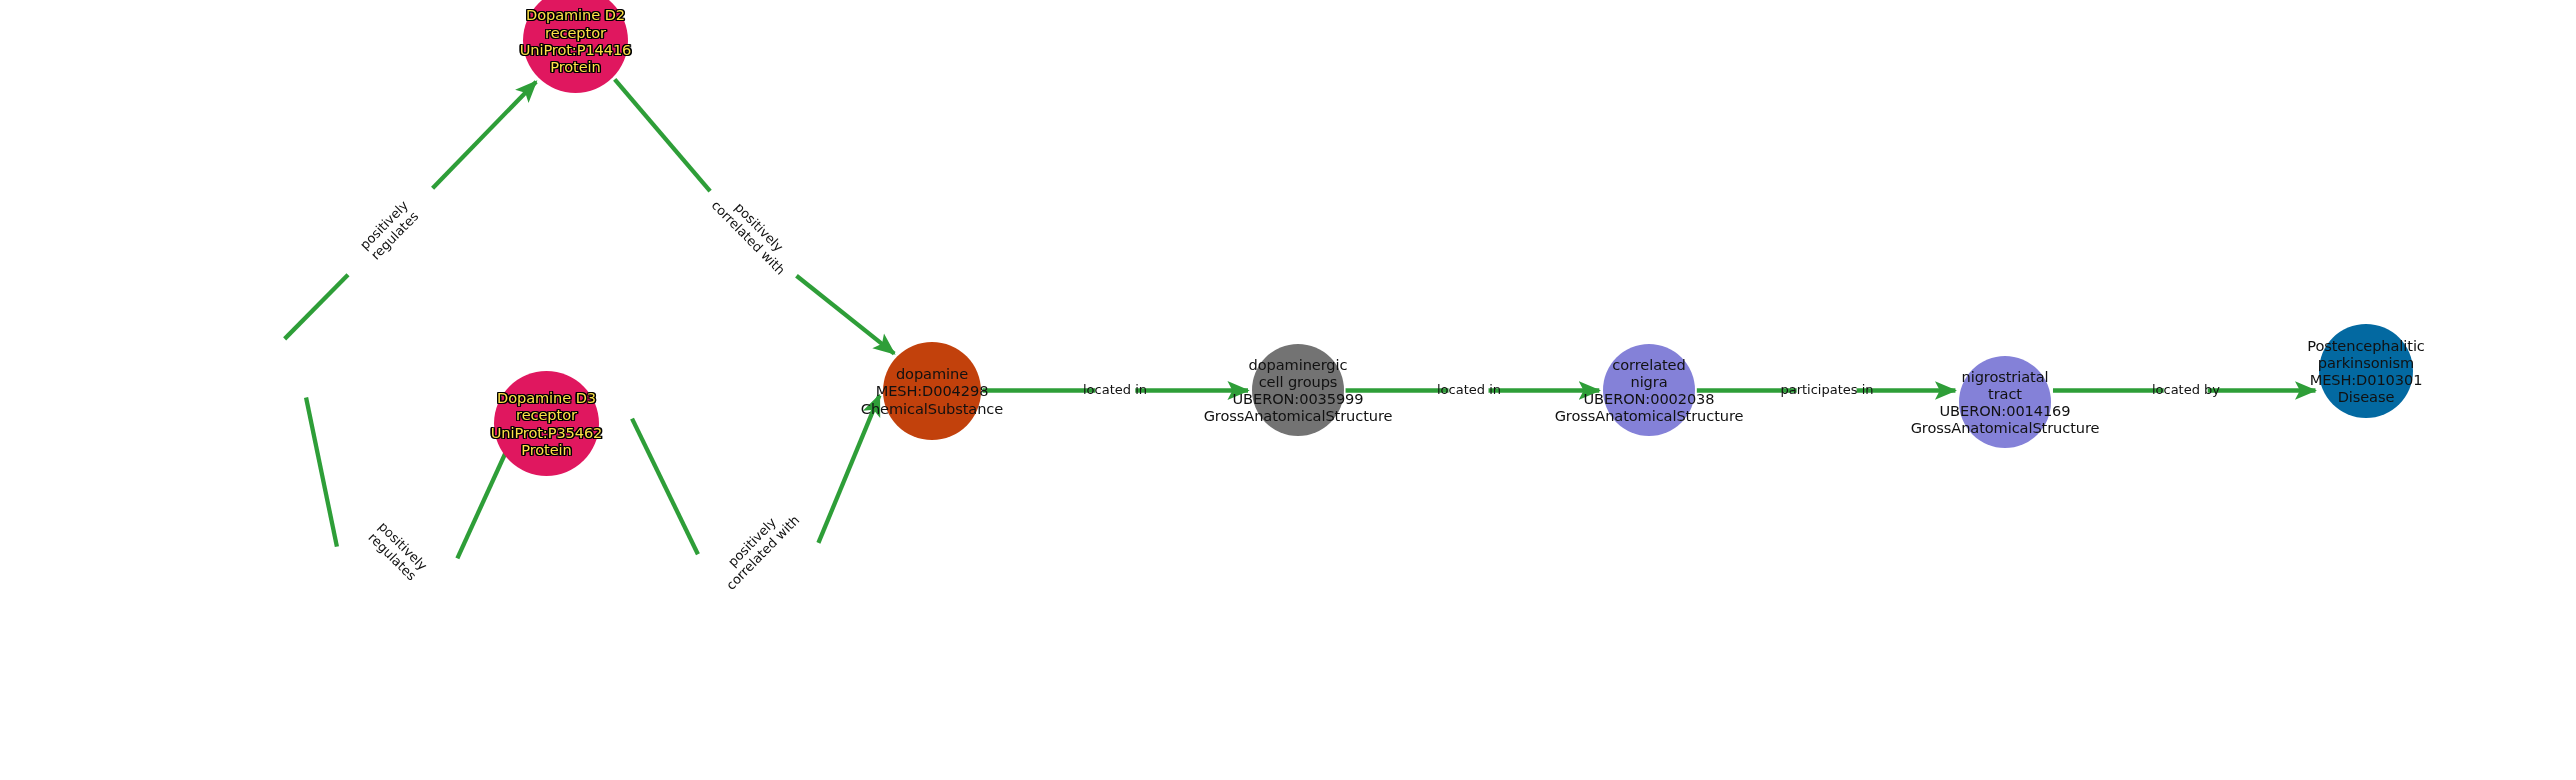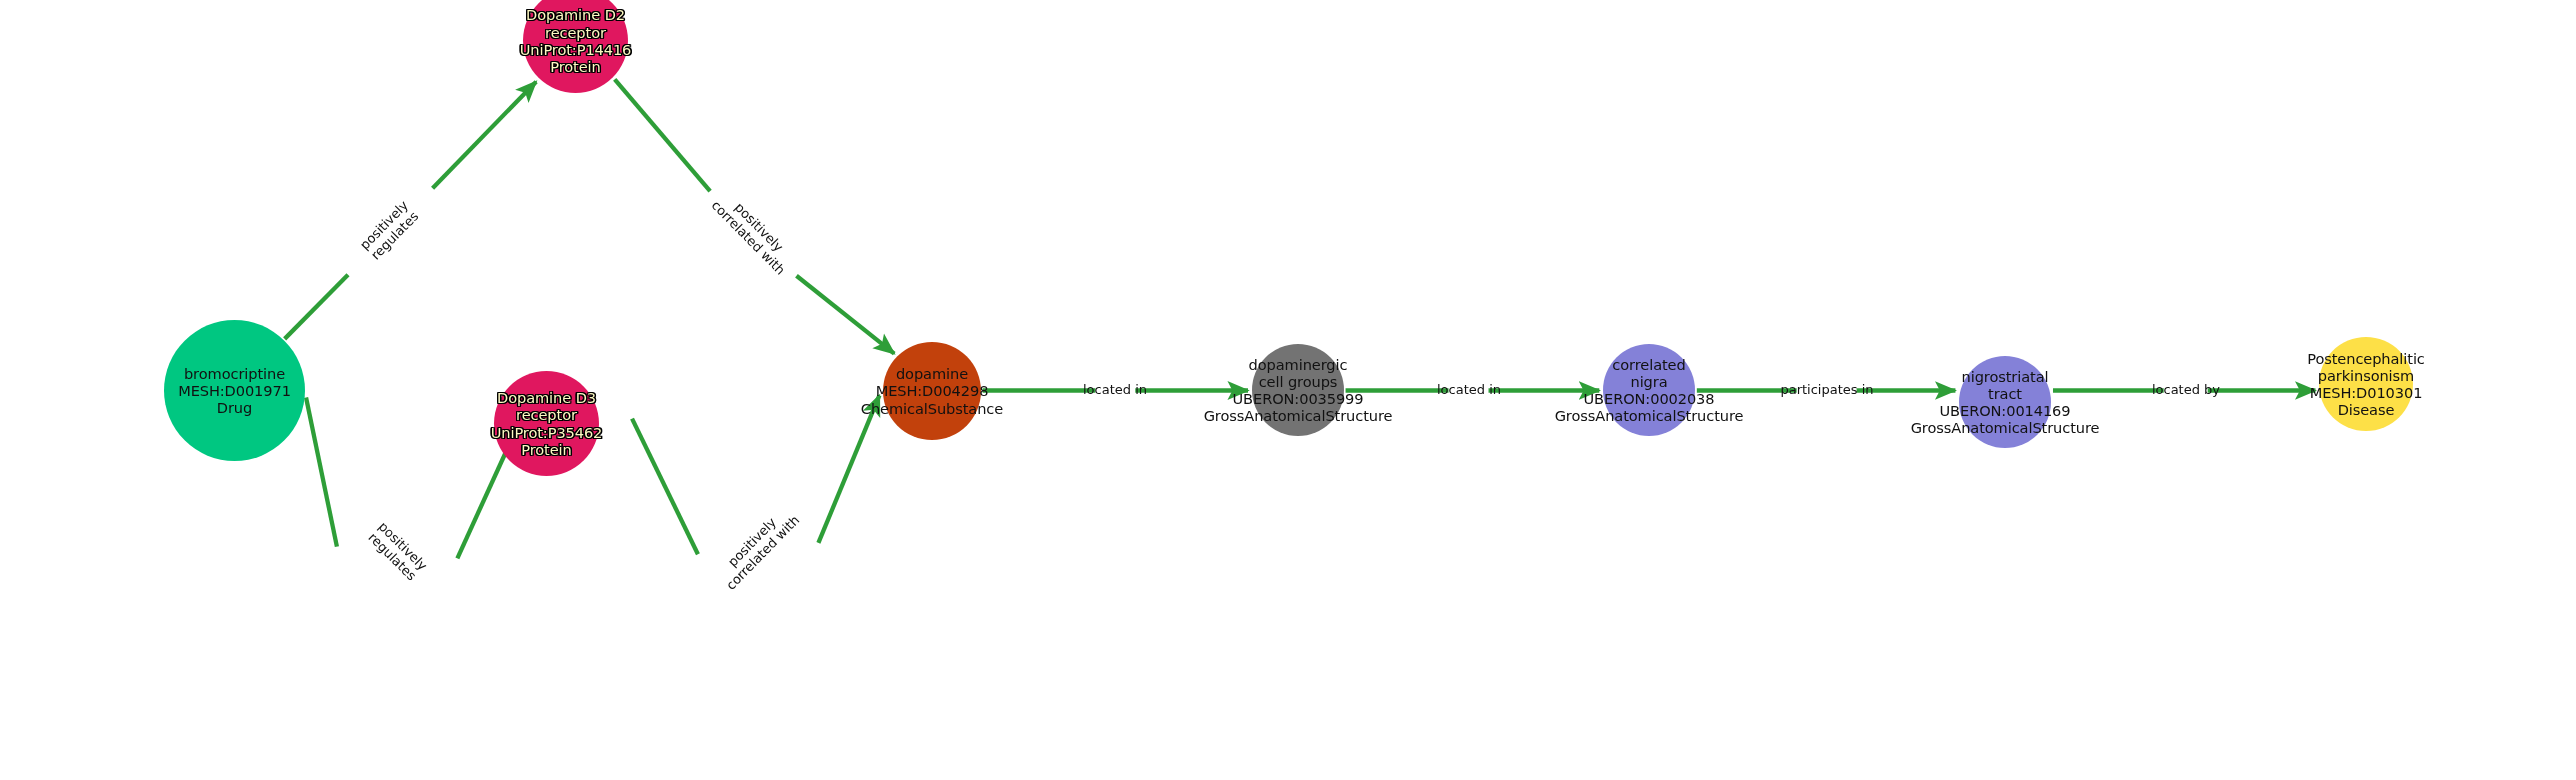--- a/index.html
+++ b/index.html
@@ -6,21 +6,21 @@
   html,body{margin:0;padding:0;background:#ffffff;}
   body{width:2576px;height:781px;overflow:hidden;
        font-family:"DejaVu Sans","Liberation Sans",sans-serif;}
   #graph{position:relative;width:2576px;height:781px;background:#ffffff;}
   svg#edges{position:absolute;left:0;top:0;width:2576px;height:781px;}
   .node{position:absolute;border-radius:50%;display:flex;align-items:center;
         justify-content:center;text-align:center;box-sizing:border-box;}
   .node .nodelabel{font-size:14.6px;line-height:1.18;white-space:pre;
                    letter-spacing:-0.1px;}
   .dark-text .nodelabel{color:#111111;}
-  .outline-text .nodelabel{color:#fef9c3;
+  .outline-text .nodelabel{color:#fde047;
       text-shadow:-1.3px -1.3px 0 #000,1.3px -1.3px 0 #000,
                   -1.3px 1.3px 0 #000,1.3px 1.3px 0 #000,
                   0 -1.4px 0 #000,0 1.4px 0 #000,
                   -1.4px 0 0 #000,1.4px 0 0 #000;}
   .edge-label{position:absolute;font-size:13px;color:#111111;
               white-space:pre;text-align:center;line-height:1.15;
               transform-origin:50% 50%;pointer-events:none;}
 </style>
 </head>
 <body>
@@ -54,25 +54,20 @@
     <div class="edge-label" style="left: 397px; top: 552px; transform: translate(-50%, -50%) rotate(45deg);">positively
 regulates</div>
     <div class="edge-label" style="left: 753px; top: 233px; transform: translate(-50%, -50%) rotate(45.3deg);">positively
 correlated with</div>
     <div class="edge-label" style="left: 758px; top: 548px; transform: translate(-50%, -50%) rotate(-45.6deg);">positively
 correlated with</div>
     <div class="edge-label" style="left: 1115px; top: 390px; transform: translate(-50%, -50%) rotate(0deg);">located in</div>
     <div class="edge-label" style="left: 1469px; top: 390px; transform: translate(-50%, -50%) rotate(0deg);">located in</div>
     <div class="edge-label" style="left: 1827px; top: 390px; transform: translate(-50%, -50%) rotate(0deg);">participates in</div>
     <div class="edge-label" style="left: 2186px; top: 390px; transform: translate(-50%, -50%) rotate(0deg);">located by</div>
-    <div class="node dark-text" style="left: 164px; top: 320px; width: 141px; height: 141px; background: rgb(0, 199, 129);">
-      <span class="nodelabel">bromocriptine
-MESH:D001971
-Drug</span>
-    </div>
     <div class="node outline-text" style="left: 523px; top: -11.7px; width: 105px; height: 105px; background: rgb(224, 23, 95);">
       <span class="nodelabel">Dopamine D2
 receptor
 UniProt:P14416
 Protein</span>
     </div>
     <div class="node outline-text" style="left: 494px; top: 371px; width: 105px; height: 105px; background: rgb(224, 23, 95);">
       <span class="nodelabel">Dopamine D3
 receptor
 UniProt:P35462
@@ -94,20 +89,20 @@
 nigra
 UBERON:0002038
 GrossAnatomicalStructure</span>
     </div>
     <div class="node dark-text" style="left: 1959px; top: 356px; width: 92px; height: 92px; background: rgb(132, 129, 216);">
       <span class="nodelabel">nigrostriatal
 tract
 UBERON:0014169
 GrossAnatomicalStructure</span>
     </div>
-    <div class="node dark-text" style="left: 2319px; top: 337px; width: 94px; height: 94px; background: #fde047; justify-content: center;">
+    <div class="node dark-text" style="left: 2319px; top: 324px; width: 94px; height: 94px; background: #0369a1; justify-content: center;">
       <span class="nodelabel">Postencephalitic
 parkinsonism
 MESH:D010301
 Disease</span>
     </div>
   </div>
 
 
 </body></html>

